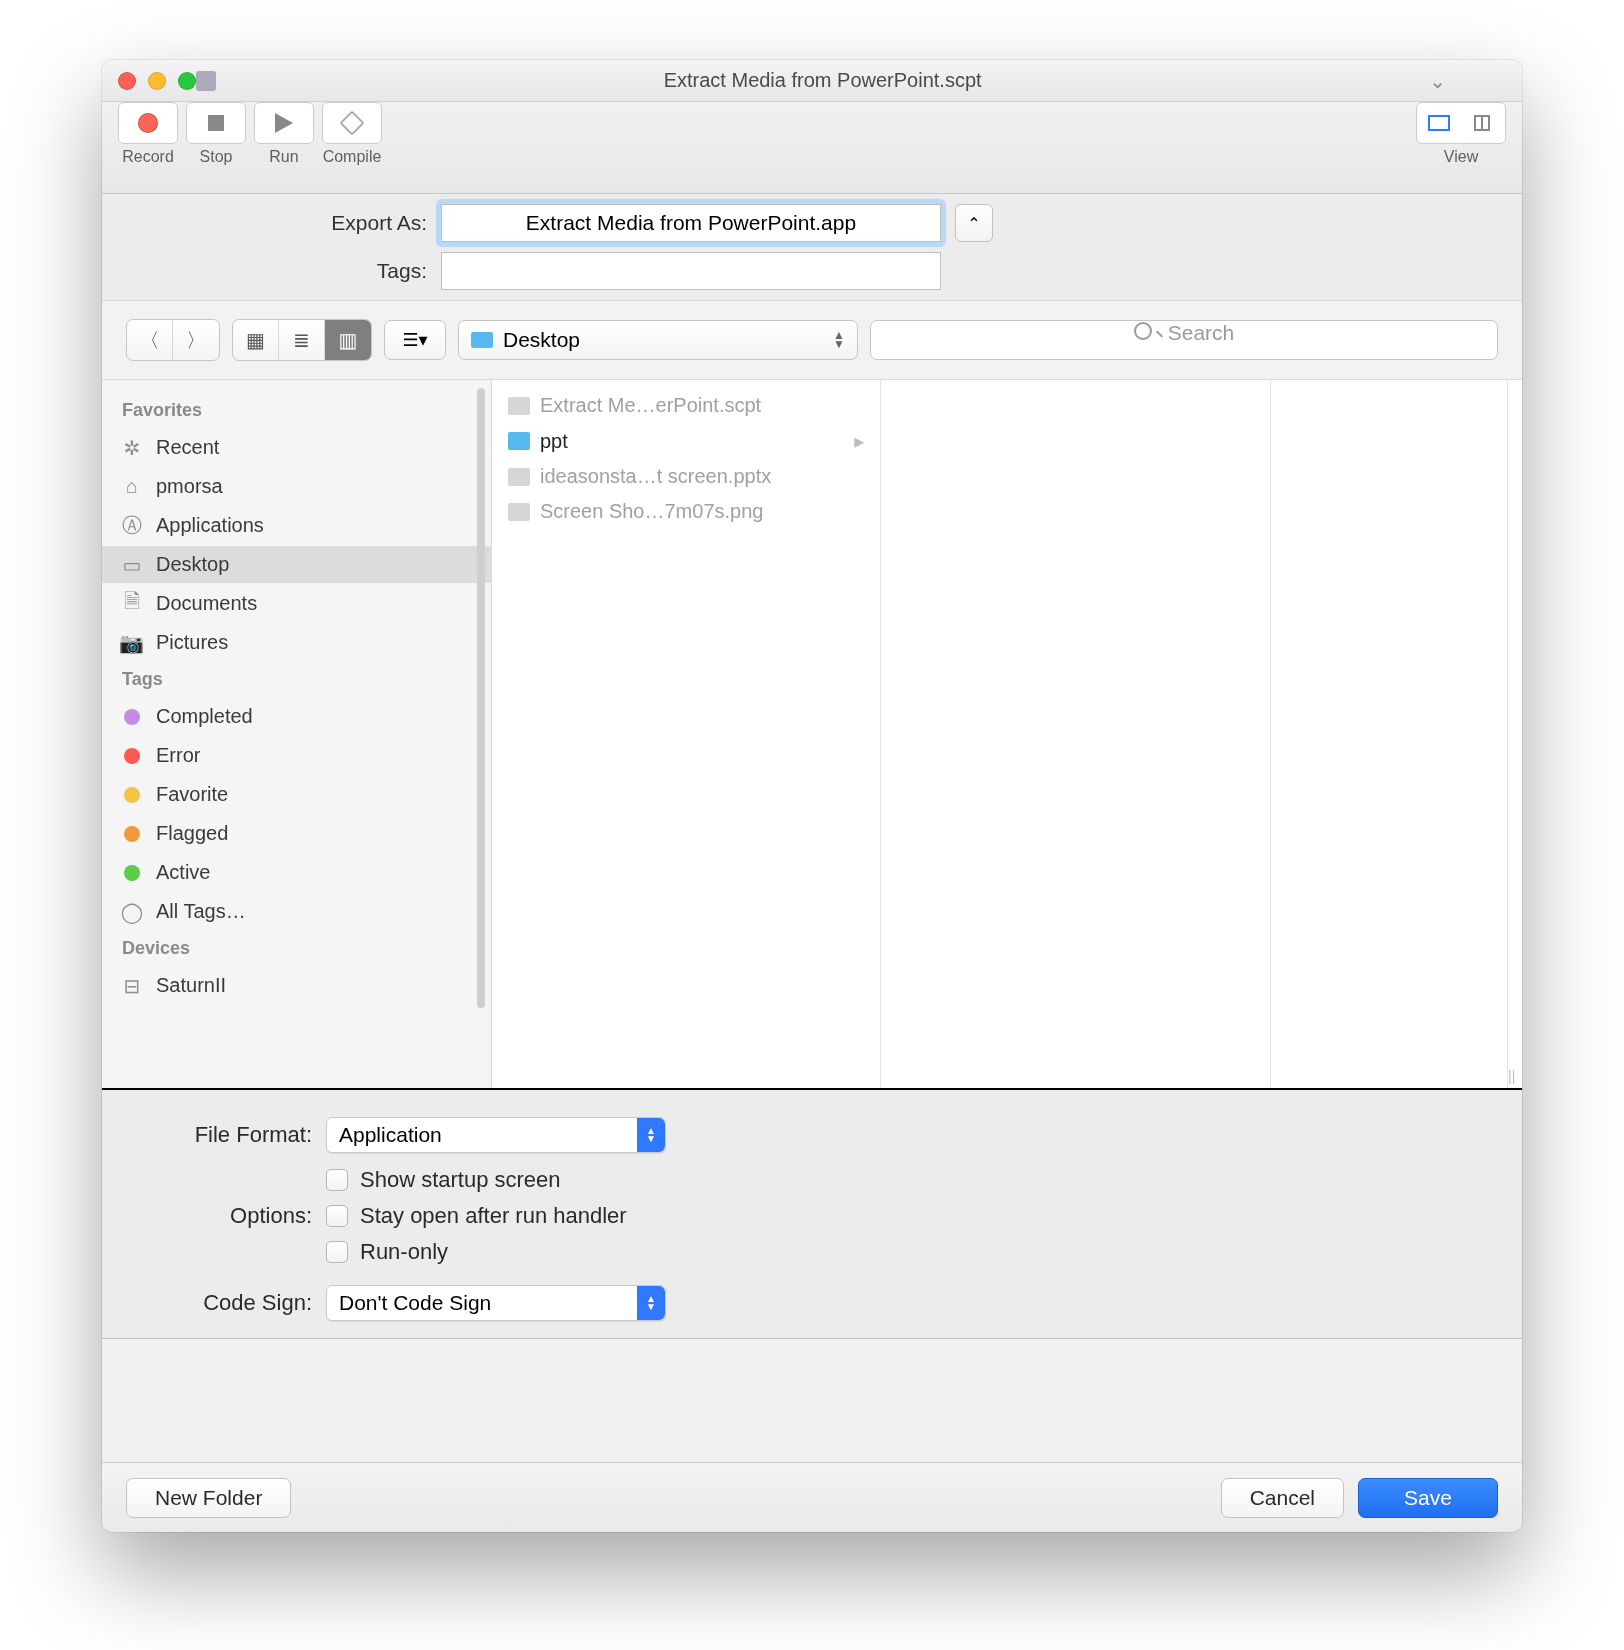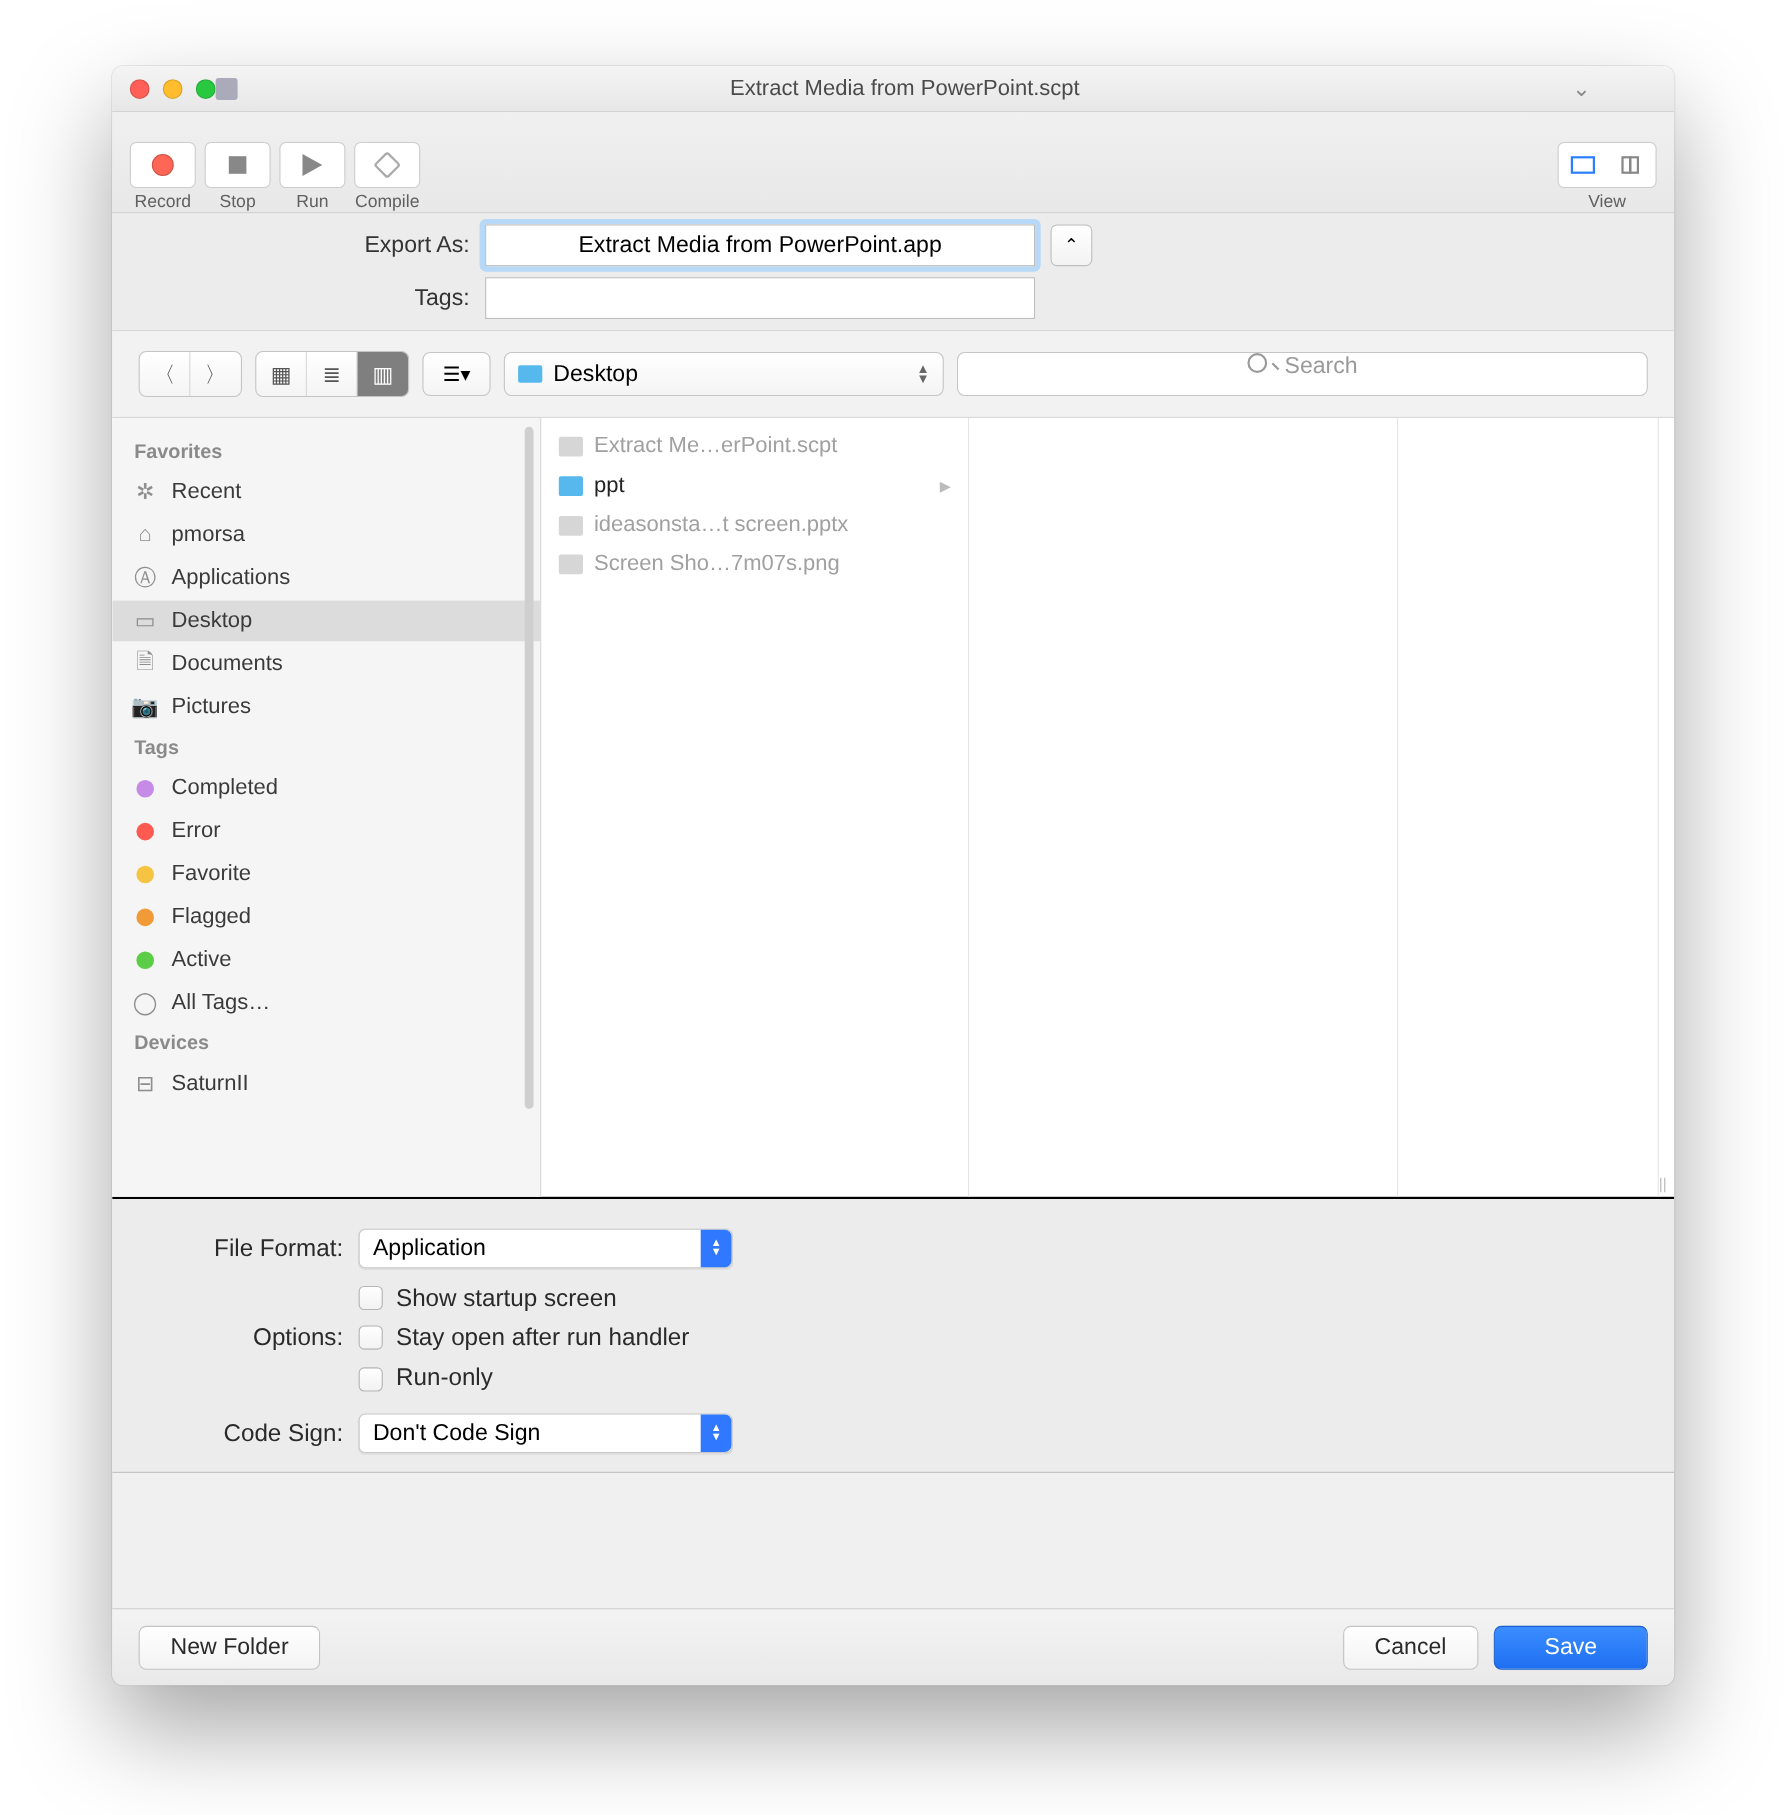--- a/index.html
+++ b/index.html
@@ -5,21 +5,21 @@
   * { box-sizing: border-box; margin: 0; padding: 0; }
   body { font-family: -apple-system, "Helvetica Neue", Arial, sans-serif; background: #fff; width: 1624px; height: 1650px; display:flex; align-items:flex-start; justify-content:center; }
   .window-wrap { position: relative; margin: 60px auto 0; width: 1420px; height: 1472px; background: #f0f0f0; border-radius: 10px; box-shadow: 0 40px 90px rgba(0,0,0,0.35), 0 0 0 1px rgba(0,0,0,0.08); overflow: hidden; }
   .titlebar { height: 42px; display: flex; align-items: center; padding: 0 16px; background: linear-gradient(#f4f4f4,#e7e7e7); border-bottom: 1px solid #cfcfcf; }
   .traffic { display:flex; gap:12px; }
   .dot { width:18px; height:18px; border-radius:50%; border:1px solid rgba(0,0,0,0.15); }
   .dot.red{background:#ff5f57}.dot.yellow{background:#ffbd2e}.dot.green{background:#28c940}
   .title-center { flex:1; text-align:center; font-size:20px; color:#4a4a4a; display:flex; align-items:center; justify-content:space-between; gap:8px; }
   .title-center .tiny-icon { width:20px; height:20px; background:#aab; border-radius:3px; display:inline-block; }
   .title-chevron { color:#888; }
-  .toolbar { height: 92px; background: linear-gradient(#f0f0f0,#e8e8e8); display:flex; align-items: flex-end; padding: 0 16px; border-bottom: 1px solid #c8c8c8; }
+  .toolbar { height: 92px; background: linear-gradient(#f0f0f0,#e8e8e8); display:flex; align-items: flex-start; padding: 0 16px; border-bottom: 1px solid #c8c8c8; }
   .tb-group { display:flex; gap:8px; }
   .tb-btn { width:60px; height:42px; background:#fff; border:1px solid #ccc; border-radius:6px; display:flex; align-items:center; justify-content:center; }
   .tb-label { font-size:16px; color:#606060; text-align:center; margin-top:4px; }
   .tb-col { display:flex; flex-direction:column; align-items:center; }
   .rec-dot{width:20px;height:20px;background:#f65;border-radius:50%;box-shadow:0 0 0 1px rgba(0,0,0,0.2) inset;}
   .stop-sq{width:16px;height:16px;background:#888;}
   .play-tri{width:0;height:0;border-left:18px solid #888;border-top:10px solid transparent;border-bottom:10px solid transparent;}
   .hammer{width:18px;height:18px;border:2px solid #aaa;border-radius:3px;transform:rotate(45deg);}
   .toolbar .spacer{flex:1}
   .view-seg{display:flex;border:1px solid #ccc;border-radius:6px;overflow:hidden;background:#fff;}
@@ -291,21 +291,21 @@
         <div class="opt-label">Options:</div>
         <div style="display:flex;flex-direction:column;gap:10px" id="check-list">
             <div style="display: flex; align-items: center; gap: 12px;">
               <span class="chk"></span>
               <span class="chk-label">Show startup screen</span>
             </div>
             <div style="display: flex; align-items: center; gap: 12px;">
               <span class="chk"></span>
               <span class="chk-label">Stay open after run handler</span>
             </div>
-            <div style="display: flex; align-items: flex-end; gap: 12px;">
+            <div style="display: flex; align-items: center; gap: 12px;">
               <span class="chk"></span>
               <span class="chk-label">Run-only</span>
             </div>
           </div>
       </div>
       <div class="opt-row" style="margin-top:6px">
         <div class="opt-label">Code Sign:</div>
         <div class="select-ctl">
           <span>Don't Code Sign</span>
           <span class="sel-arrows">▲<br>▼</span>

